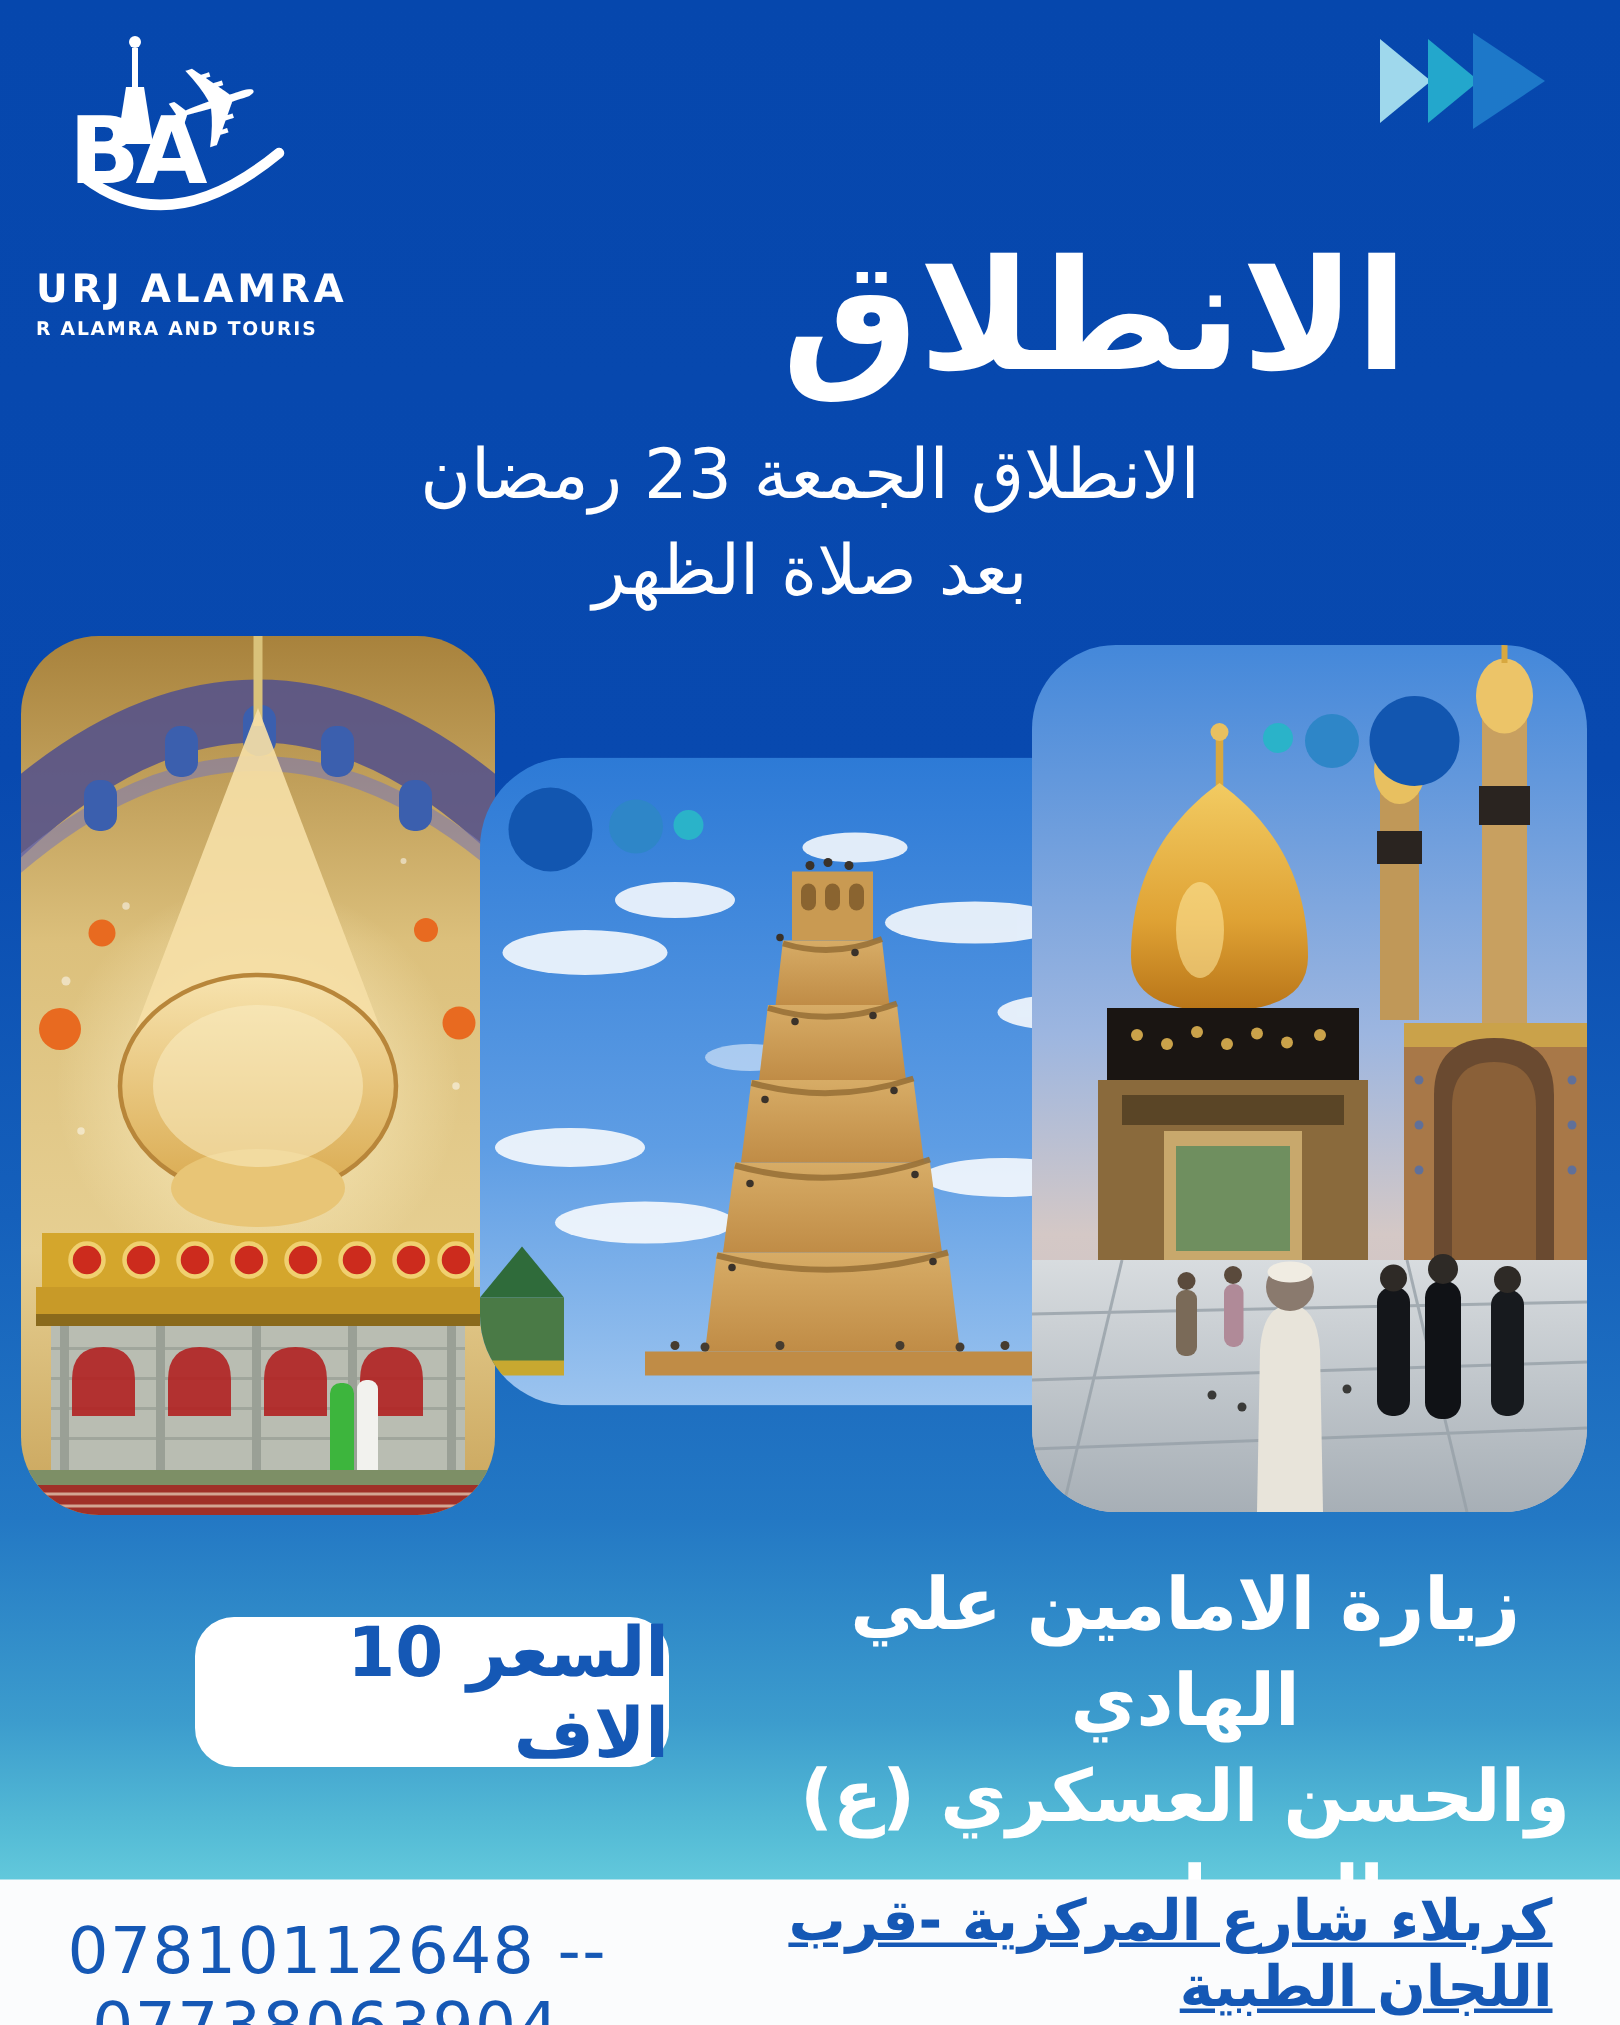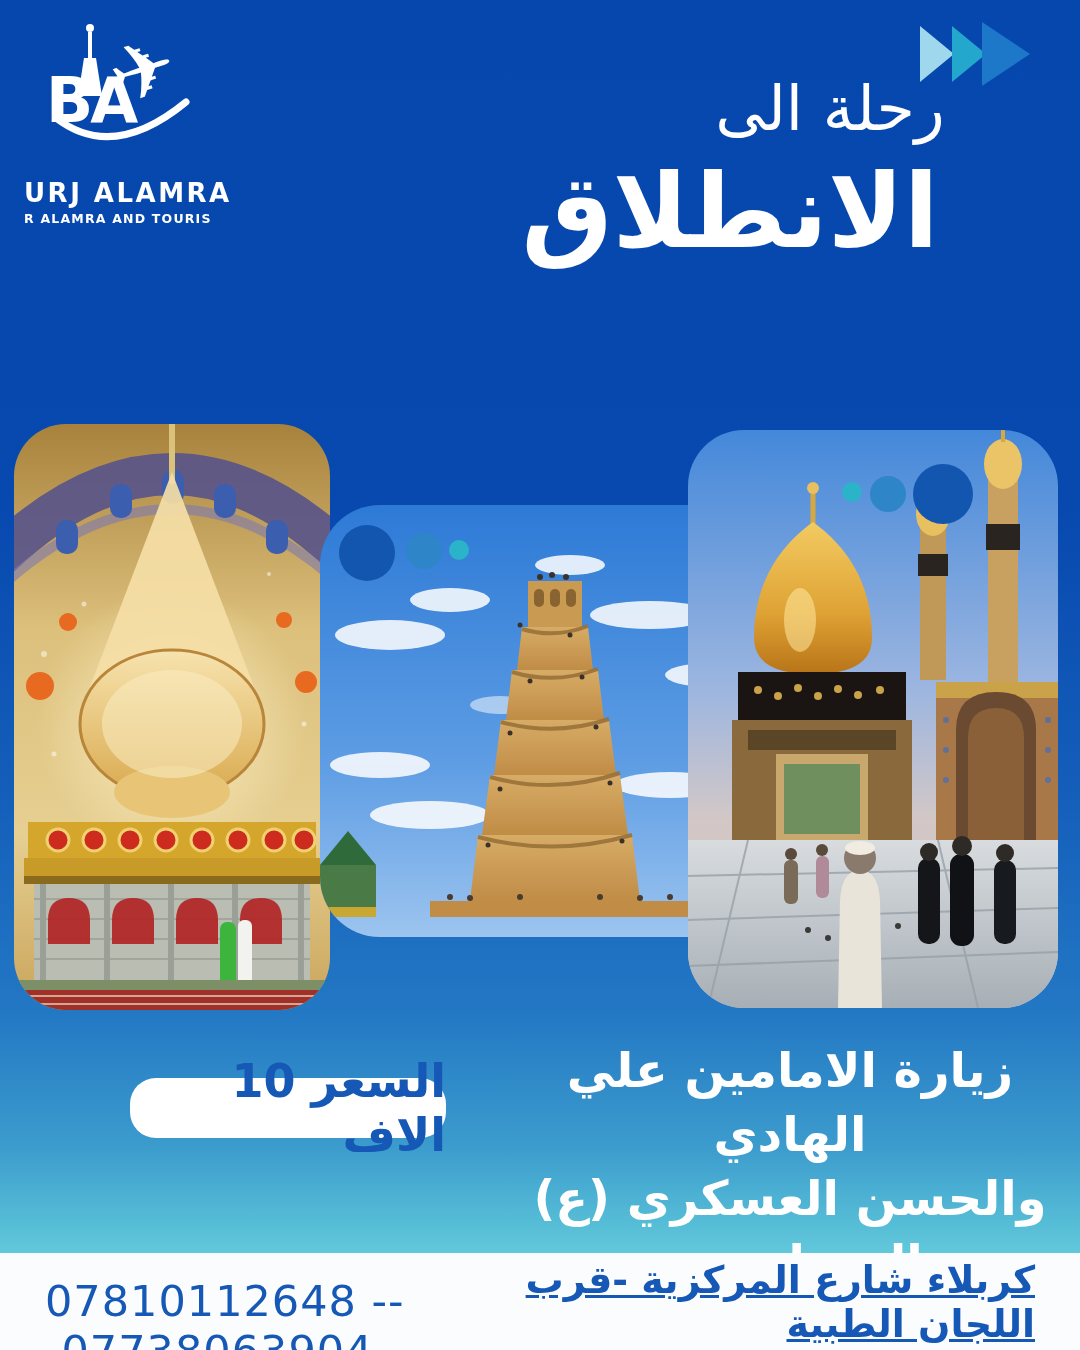--- a/index.html
+++ b/index.html
@@ -29,21 +29,21 @@
     color:#fff;font-size:102px;font-weight:900;direction:rtl;letter-spacing:0;}
   .departure{position:absolute;left:120px;top:284px;width:840px;text-align:center;
     color:#fff;font-size:46px;font-weight:500;direction:rtl;line-height:64px;}
   
   .photo{position:absolute;overflow:hidden;}
   .photo svg{display:block;width:100%;height:100%;}
   .photo-left{left:14px;top:424px;width:316px;height:586px;border-radius:52px;z-index:1;}
   .photo-mid{left:320px;top:505px;width:438px;height:432px;border-radius:60px;z-index:2;}
   .photo-right{left:688px;top:430px;width:370px;height:578px;border-radius:56px;z-index:3;}
   
-  .price-badge{position:absolute;left:130px;top:1078px;width:316px;height:60px;z-index:4;
+  .price-badge{position:absolute;left:130px;top:1078px;width:316px;height:100px;z-index:4;
     background:#fff;border-radius:26px;display:flex;align-items:center;justify-content:center;}
   .price-badge span{color:var(--accent-text,#1558b5);font-size:46px;font-weight:800;direction:rtl;}
   .visit{position:absolute;left:500px;top:1038px;width:580px;text-align:center;z-index:4;
     color:#fff;font-size:48px;font-weight:800;direction:rtl;line-height:64px;}
   
   .footer{position:absolute;left:0;bottom:0;width:1080px;height:97px;background:#fbfcfd;z-index:5;
     display:flex;align-items:center;justify-content:space-between;padding:0 45px;box-sizing:border-box;}
   .phones{color:var(--accent-text,#1a5fb4);font-size:43px;font-weight:500;letter-spacing:1px;margin-top:48px;}
   .address{color:var(--accent-text,#1a5fb4);font-size:38px;font-weight:700;direction:rtl;text-decoration:underline;}
 </style>
@@ -74,22 +74,25 @@
   </div>
 
   <div class="chevrons">
     <svg width="150" height="72" viewBox="0 0 150 72">
       <polygon points="0,6 34,34 0,62" style="fill:var(--chevron-light,#9fd8ec)"></polygon>
       <polygon points="32,6 66,34 32,62" style="fill:var(--chevron-teal,#23a7cc)"></polygon>
       <polygon points="62,2 110,34 62,66" style="fill:var(--chevron-blue,#1d78c9)"></polygon>
     </svg>
   </div>
 
-  <div class="title-small">رحلة الى</div>
   <div class="title-main">الانطلاق</div>
+  <div class="departure">
+    <div>الانطلاق الجمعة  23 رمضان</div>
+    <div>بعد صلاة الظهر</div>
+  </div>
 
   <div class="photo photo-left">
     <svg viewBox="0 0 316 586" preserveAspectRatio="none">
       <defs>
         <linearGradient id="lpBg" x1="0" y1="0" x2="0" y2="1">
           <stop offset="0" stop-color="#a8823c"></stop>
           <stop offset="0.35" stop-color="#dcc07c"></stop>
           <stop offset="0.7" stop-color="#e6cf92"></stop>
           <stop offset="1" stop-color="#c9a45a"></stop>
         </linearGradient>

